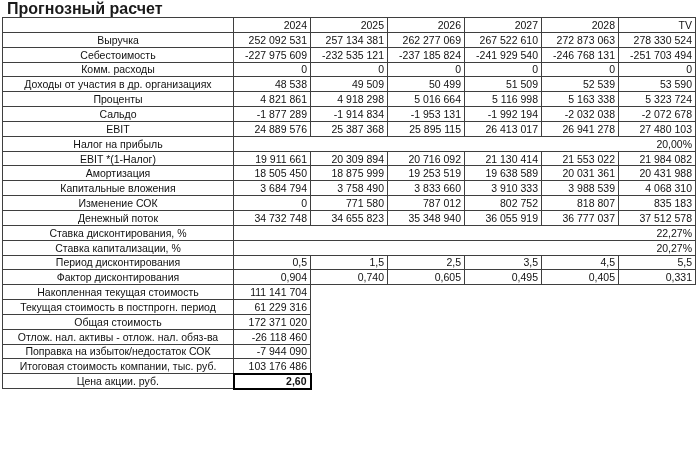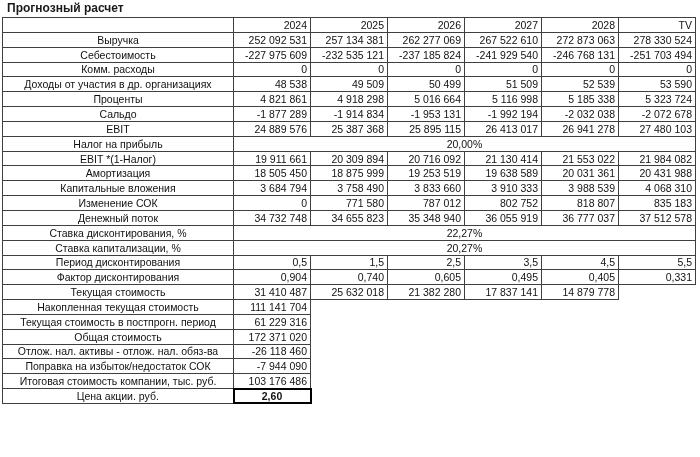--- a/index.html
+++ b/index.html
@@ -5,21 +5,21 @@
   html, body { margin: 0; padding: 0; }
   body {
     width: 700px; height: 457px;
     background: #ffffff;
     font-family: "Liberation Sans", sans-serif;
     color: #111111;
     overflow: hidden;
   }
   .title {
     font-weight: 700;
-    font-size: 12px;
+    font-size: 16px;
     color: #1a1a1a;
     margin: 2px 0 2px 7px;
     line-height: 13px;
   }
   table.sheet {
     border-collapse: collapse;
     table-layout: fixed;
     margin-left: 2px;
   }
   col.c-label { width: 231px; }
@@ -30,21 +30,21 @@
     font-size: 10.5px;
     line-height: 12px;
     padding: 0 3px;
     white-space: nowrap;
     overflow: hidden;
     color: #111111;
     background: #ffffff;
   }
   td.lbl { text-align: center; }
   td.num { text-align: right; }
-  td.ctr { text-align: center; }
+  td.ctr { text-align: right; }
   td.nb  { border: none; }
   td.thick {
     border: 2px solid #000000;
     font-weight: 700;
   }
 </style>
 </head>
 <body>
 
 <div class="title">Прогнозный расчет</div>
@@ -104,21 +104,21 @@
         <td class="num">51 509</td>
         <td class="num">52 539</td>
         <td class="num">53 590</td>
       </tr>
       <tr>
         <td class="lbl">Проценты</td>
         <td class="num">4 821 861</td>
         <td class="num">4 918 298</td>
         <td class="num">5 016 664</td>
         <td class="num">5 116 998</td>
-        <td class="num">5 185 338</td>
+        <td class="num">5 163 338</td>
         <td class="num">5 323 724</td>
       </tr>
       <tr>
         <td class="lbl">Сальдо</td>
         <td class="num">-1 877 289</td>
         <td class="num">-1 914 834</td>
         <td class="num">-1 953 131</td>
         <td class="num">-1 992 194</td>
         <td class="num">-2 032 038</td>
         <td class="num">-2 072 678</td>
@@ -201,29 +201,20 @@
       <tr>
         <td class="lbl">Фактор дисконтирования</td>
         <td class="num">0,904</td>
         <td class="num">0,740</td>
         <td class="num">0,605</td>
         <td class="num">0,495</td>
         <td class="num">0,405</td>
         <td class="num">0,331</td>
       </tr>
       <tr>
-        <td class="lbl">Текущая стоимость</td>
-        <td class="num">31 410 487</td>
-        <td class="num">25 632 018</td>
-        <td class="num">21 382 280</td>
-        <td class="num">17 837 141</td>
-        <td class="num">14 879 778</td>
-        <td class="nb"></td>
-      </tr>
-      <tr>
         <td class="lbl">Накопленная текущая стоимость</td>
         <td class="num">111 141 704</td>
         <td class="nb" colspan="5"></td>
       </tr>
       <tr>
         <td class="lbl">Текущая стоимость в постпрогн. период</td>
         <td class="num">61 229 316</td>
         <td class="nb" colspan="5"></td>
       </tr>
       <tr>
@@ -241,17 +232,17 @@
         <td class="num">-7 944 090</td>
         <td class="nb" colspan="5"></td>
       </tr>
       <tr>
         <td class="lbl">Итоговая стоимость компании, тыс. руб.</td>
         <td class="num">103 176 486</td>
         <td class="nb" colspan="5"></td>
       </tr>
       <tr>
         <td class="lbl">Цена акции. руб.</td>
-        <td class="num thick" style="font-weight: 700; text-align: center;">2,60</td>
+        <td class="num thick" style="font-weight: 700;">2,60</td>
         <td class="nb" colspan="5"></td>
       </tr>
     </tbody>
 </table>
 
 </body></html>

